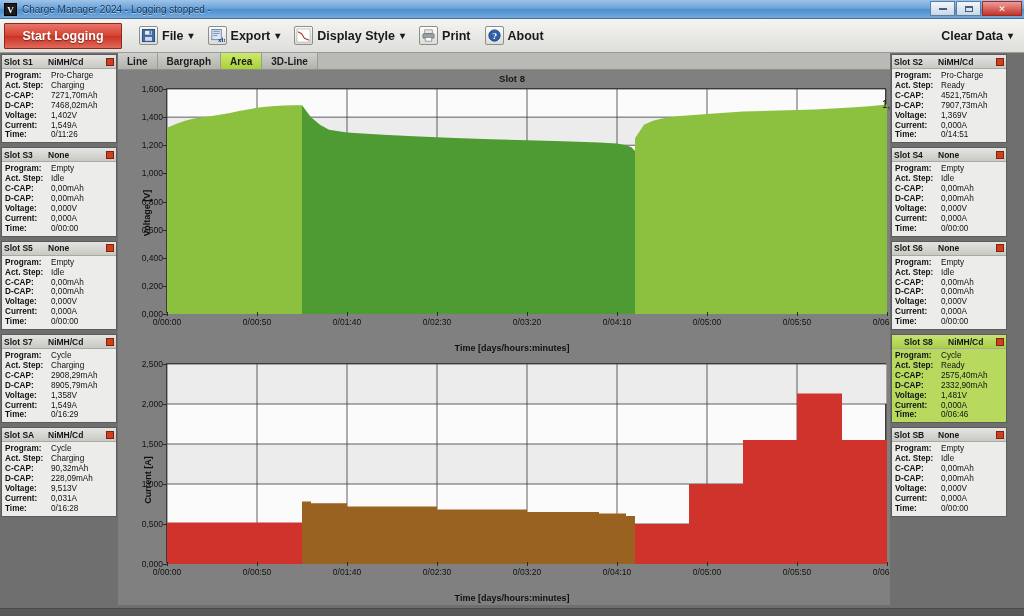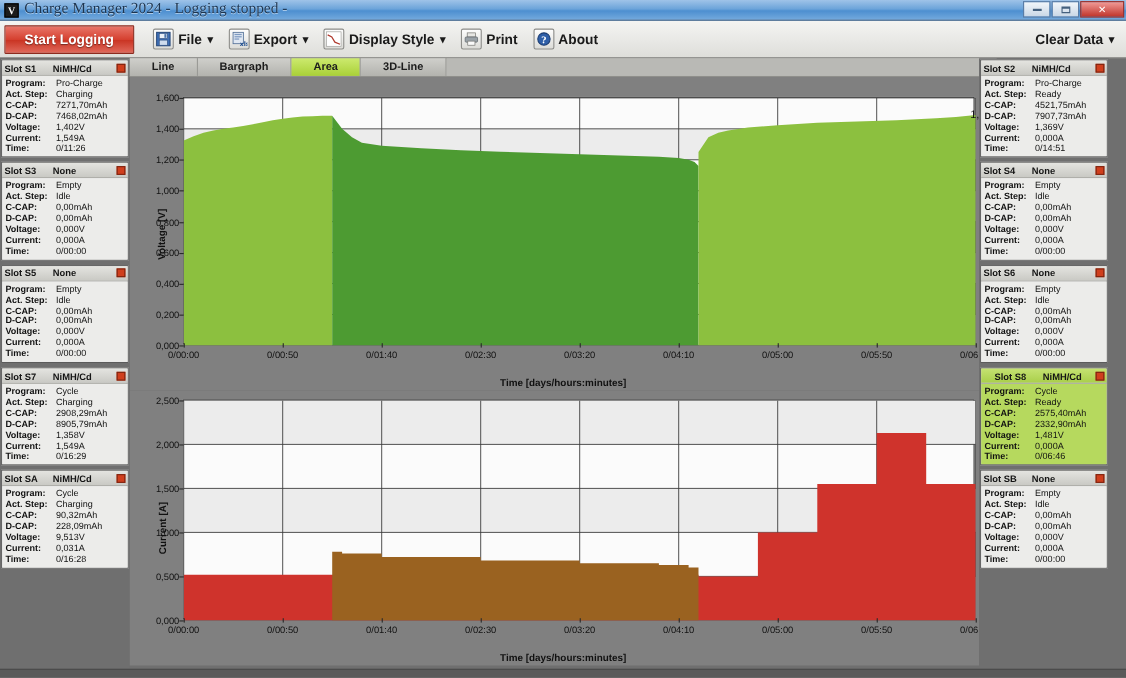--- a/index.html
+++ b/index.html
@@ -23,23 +23,22 @@
     border-bottom: 1px solid #4a6f9a;
     display: flex; align-items: center;
   }
   #titlebar .appicon {
     width: 13px; height: 13px; margin-left: 4px; margin-right: 5px;
     background: #1b1b1b; border: 1px solid #000;
     color: #fff; font-size: 9px; font-weight: bold; text-align: center; line-height: 12px;
     font-family: "Liberation Serif", serif;
   }
   #titlebar .ttl {
-    font-size: 14px; color: #1d3550; white-space: nowrap;
+    font-size: 10px; color: #1d3550; white-space: nowrap;
     text-shadow: 0 1px 0 rgba(255,255,255,.5);
-    font-family: Liberation Serif, serif;
   }
   #wincontrols { position: absolute; right: 2px; top: 1px; display: flex; gap: 1px; }
   #wincontrols div {
     width: 25px; height: 15px; border: 1px solid #5a7da6;
     background: linear-gradient(180deg,#f2f6fa,#c9d7e6);
     display: flex; align-items: center; justify-content: center;
     font-size: 9px; color: #33506e;
   }
   #wincontrols div.close {
     width: 40px;
@@ -119,21 +118,21 @@
   
   #center {
     position: absolute; left: 118px; top: 53px; width: 788px; height: 555px;
     background: #6f6f6f;
   }
   #tabs {
     height: 17px; display: flex; align-items: stretch;
     background: #b9b9b5; border-bottom: 1px solid #8f8f8b;
   }
   .tab {
-    padding: 0 20px; display: flex; align-items: center;
+    padding: 0 9px; display: flex; align-items: center;
     font-size: 10px; font-weight: bold; color: #1c1c1c;
     border-right: 1px solid #9a9a96;
     background: linear-gradient(180deg,#cfcfcb,#b3b3ae);
     justify-content: center;
   }
   .tab.active { background: linear-gradient(180deg,#ccea6e,#a9d037); }
   #tabs .tabfill { flex: 1; background: #b9b9b5; }
 
   .chartbox { position: relative; background: #808080; }
   #chart-voltage { height: 285px; }
@@ -463,20 +462,21 @@
         </div>
         <div class="tab active">
           <span>Area</span>
         </div>
         <div class="tab">
           <span>3D-Line</span>
         </div>
         <div class="tabfill"></div>
       </div>
     <div class="chartbox" id="chart-voltage">
+        <div class="chart-title">Slot 8</div>
         <div class="ylabel">Voltage [V]</div>
         <div class="xlabel">Time [days/hours:minutes]</div>
         <div class="plot" style="left: 48px; top: 18px; width: 720px; height: 225px; background: rgb(251, 251, 251); border: 1px solid rgb(58, 58, 58);">
           <svg width="720" height="225" style="display: block;">
             <rect x="0" y="196.875" width="720" height="28.125" fill="#ececec"></rect>
             <rect x="0" y="140.625" width="720" height="28.125" fill="#ececec"></rect>
             <rect x="0" y="84.375" width="720" height="28.125" fill="#ececec"></rect>
             <rect x="0" y="28.12500000000003" width="720" height="28.125" fill="#ececec"></rect>
             <line x1="0" y1="225" x2="720" y2="225" stroke="#3a3a3a" stroke-width="0.8"></line>
             <line x1="0" y1="196.875" x2="720" y2="196.875" stroke="#3a3a3a" stroke-width="0.8"></line>

